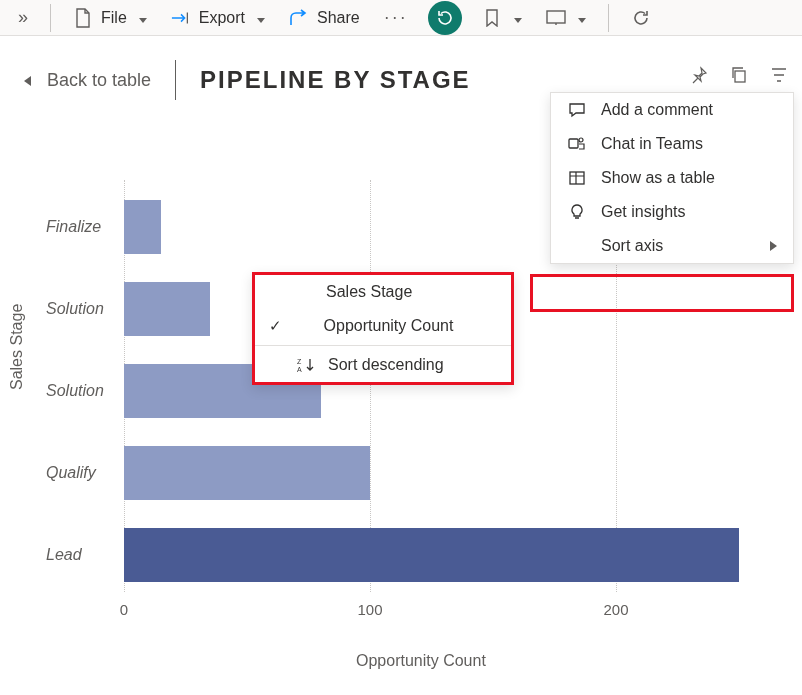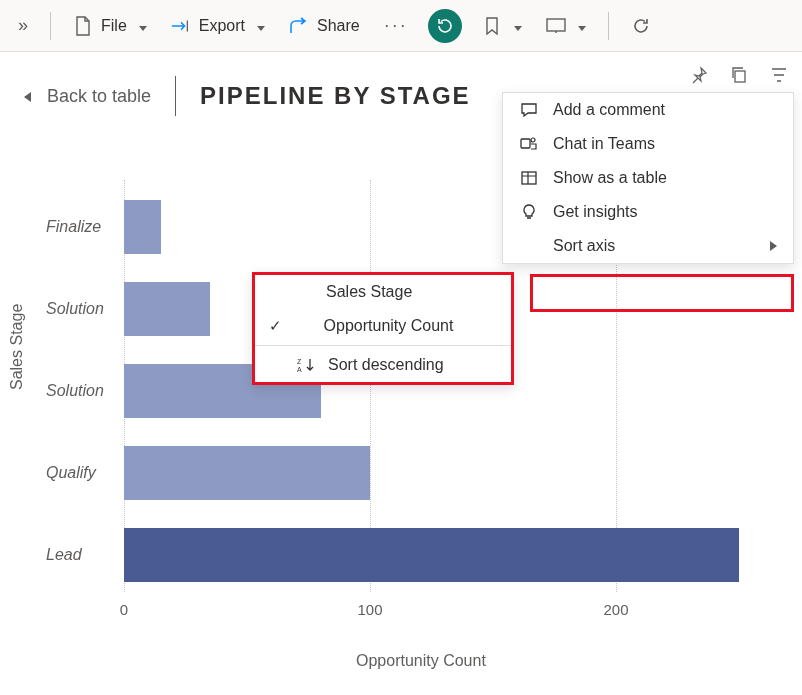--- a/index.html
+++ b/index.html
@@ -8,21 +8,21 @@
     font-family: "Segoe UI", -apple-system, sans-serif;
     font-size: 14px;
     color: #323130;
     background: #fff;
     width: 802px;
     height: 695px;
     overflow: hidden;
     position: relative;
   }
   .toolbar {
-    height: 52px;
+    height: 36px;
     display: flex;
     align-items: center;
     padding: 0 8px;
     gap: 4px;
     border-bottom: 1px solid #e1dfdd;
     background: #faf9f8;
   }
   .toolbar .sep { width: 1px; height: 28px; background: #c8c6c4; margin: 0 8px; }
   .tb-btn {
     display: flex;
@@ -147,21 +147,21 @@
     position:absolute;
     background:#fff;
     border:1px solid #e1dfdd;
     box-shadow: 0 4px 12px rgba(0,0,0,0.12);
     font-size:16px;
     color:#323130;
   }
   .cm-main {
     right: 8px;
     top: 92px;
-    width: 292px;
+    width: 244px;
   }
   .cm-item {
     display:flex;
     align-items:center;
     gap:14px;
     padding:8px 16px;
     cursor:pointer;
   }
   .cm-item .chev-right {
     margin-left:auto;

